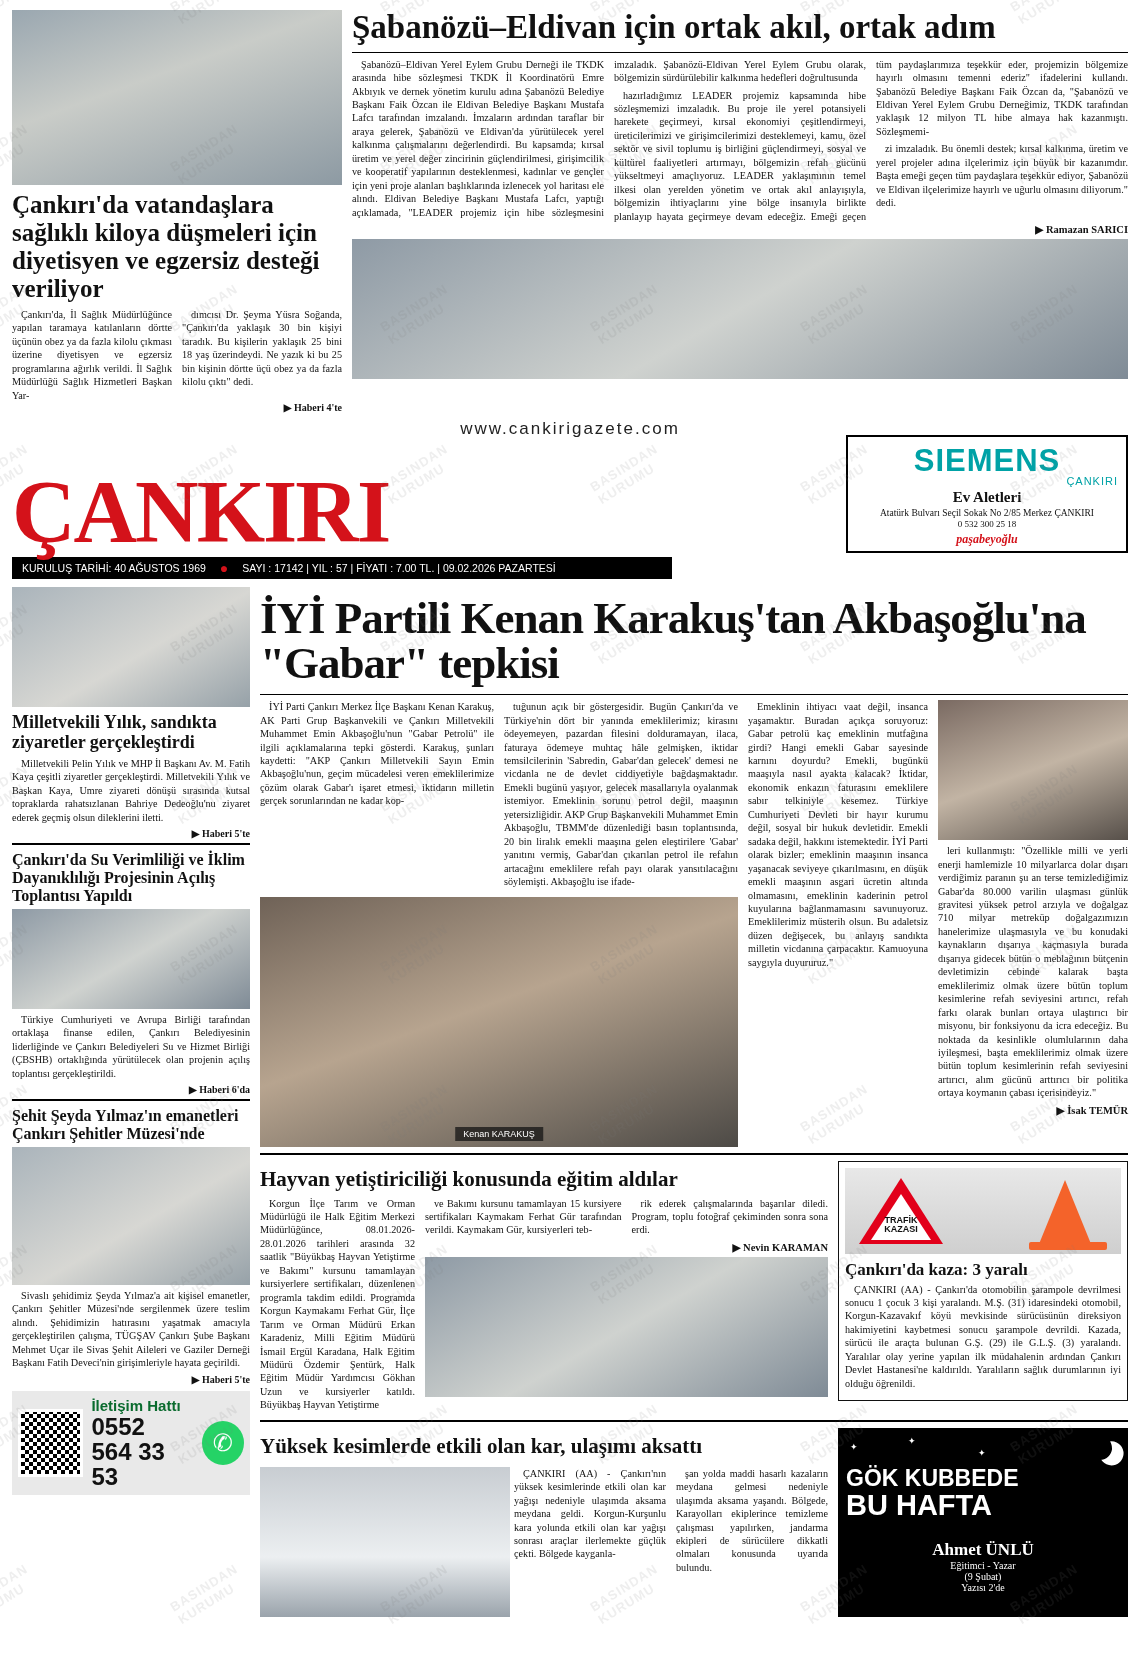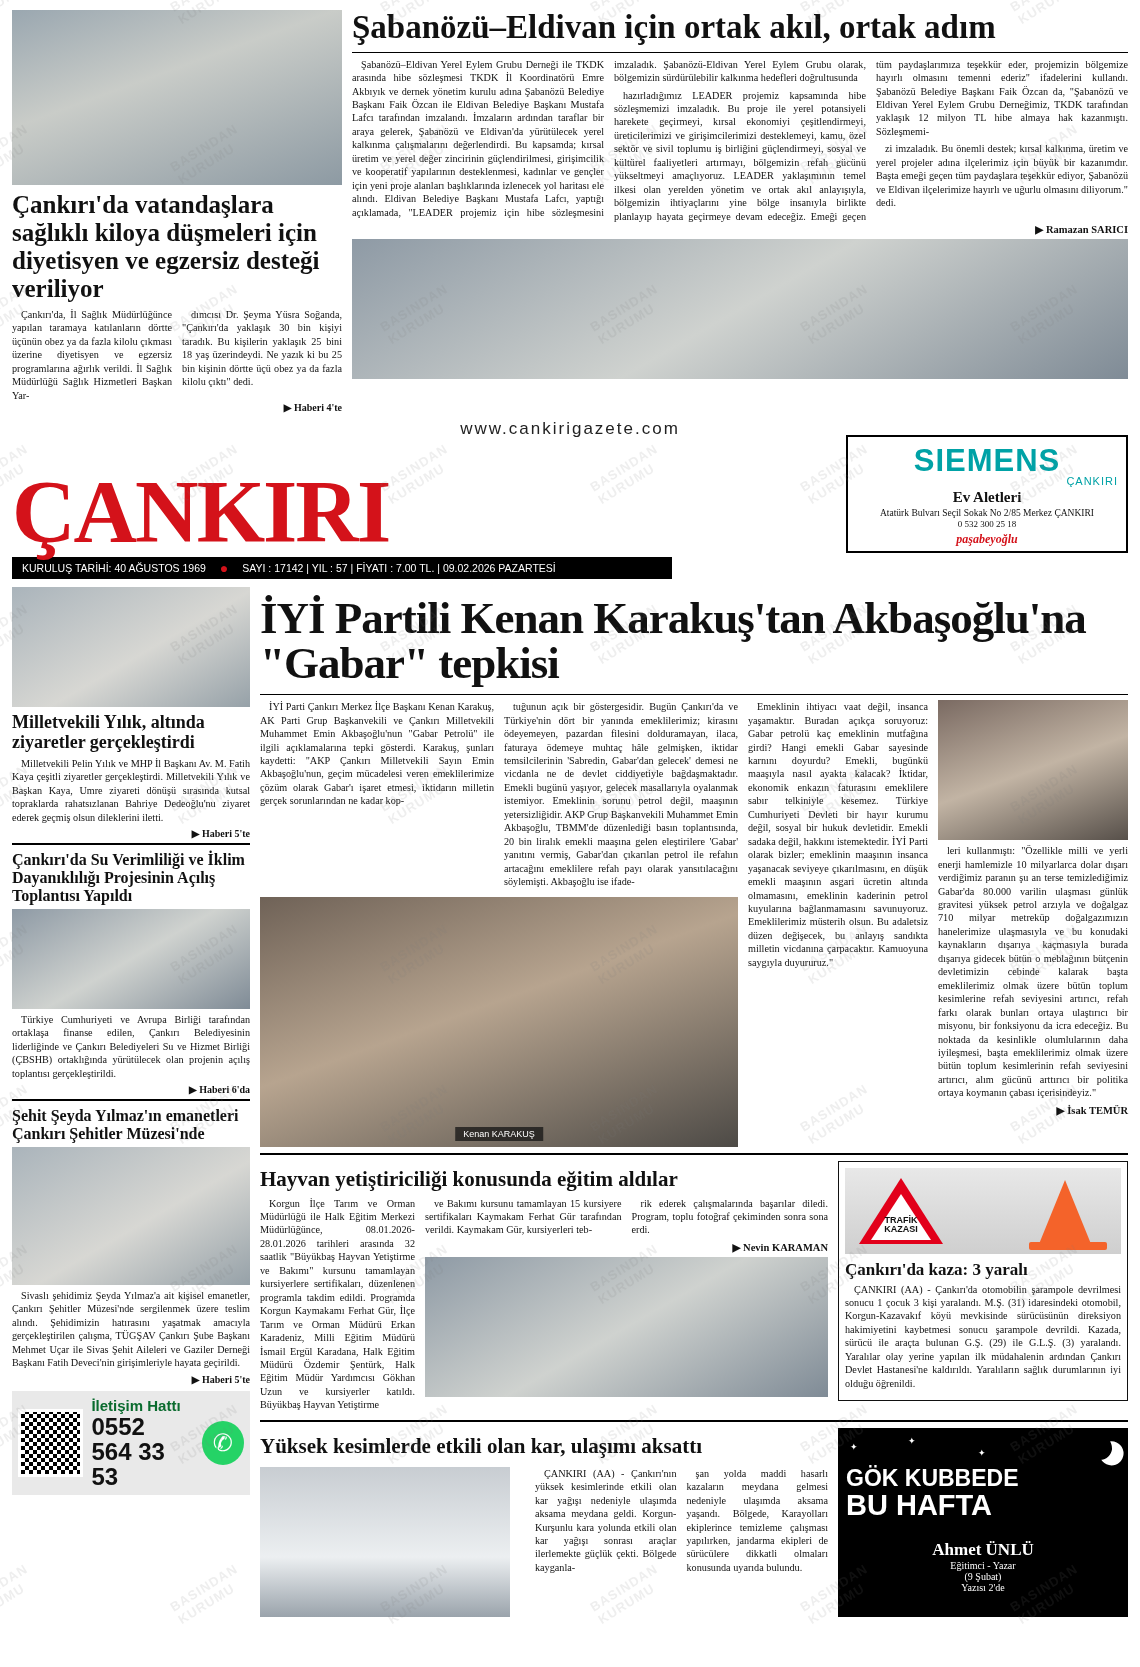--- a/index.html
+++ b/index.html
@@ -299,21 +299,21 @@
       <span>KURULUŞ TARİHİ: 40 AĞUSTOS 1969</span>
       <span class="dot">●</span>
       <span>SAYI : 17142 | YIL : 57 | FİYATI : 7.00 TL. | 09.02.2026 PAZARTESİ</span>
     </div>
   </div>
 
   <div class="main">
 
     <div class="col-left">
       <div class="photo photo-generic" style="height:120px;"></div>
-      <div class="hl-med">Milletvekili Yılık, altında ziyaretler gerçekleştirdi</div>
+      <div class="hl-med">Milletvekili Yılık, sandıkta ziyaretler gerçekleştirdi</div>
       <div class="bodytext">
         <p>Milletvekili Pelin Yılık ve MHP İl Başkanı Av. M. Fatih Kaya çeşitli ziyaretler gerçekleştirdi. Milletvekili Yılık ve Başkan Kaya, Umre ziyareti dönüşü sırasında kutsal topraklarda rahatsızlanan Bahriye Dedeoğlu'nu ziyaret ederek geçmiş olsun dileklerini iletti.</p>
       </div>
       <span class="more">▶ Haberi 5'te</span>
       <div class="rule"></div>
 
       <div class="hl-sm">Çankırı'da Su Verimliliği ve İklim Dayanıklılığı Projesinin Açılış Toplantısı Yapıldı</div>
       <div class="photo photo-meeting" style="height:100px;"></div>
       <div class="bodytext" style="margin-top:4px;">
         <p>Türkiye Cumhuriyeti ve Avrupa Birliği tarafından ortaklaşa finanse edilen, Çankırı Belediyesinin liderliğinde ve Çankırı Belediyeleri Su ve Hizmet Birliği (ÇBSHB) ortaklığında yürütülecek olan projenin açılış toplantısı gerçekleştirildi.</p>
@@ -409,21 +409,21 @@
             </div>
           </div>
         </div>
       </div>
 
       <div class="rule"></div>
 
       <div class="bottom">
         <div class="bl">
           <div class="sec-title">Yüksek kesimlerde etkili olan kar, ulaşımı aksattı</div>
-          <div style="display:flex; gap:25px;margin-top:8px;">
+          <div style="display:flex; gap:4px;margin-top:8px;">
             <div class="photo photo-snow" style="width:250px; height:150px;"></div>
             <div style="flex:1; display:flex; gap:10px;" class="bodytext">
               <p style="width:50%;">ÇANKIRI (AA) - Çankırı'nın yüksek kesimlerinde etkili olan kar yağışı nedeniyle ulaşımda aksama meydana geldi.
 Korgun-Kurşunlu kara yolunda etkili olan kar yağışı sonrası araçlar ilerlemekte güçlük çekti.
 Bölgede kayganla-</p>
               <p style="width:50%;">şan yolda maddi hasarlı kazaların meydana gelmesi nedeniyle ulaşımda aksama yaşandı.
 Bölgede, Karayolları ekiplerince temizleme çalışması yapılırken, jandarma ekipleri de sürücülere dikkatli olmaları konusunda uyarıda bulundu.</p>
             </div>
           </div>
         </div>

